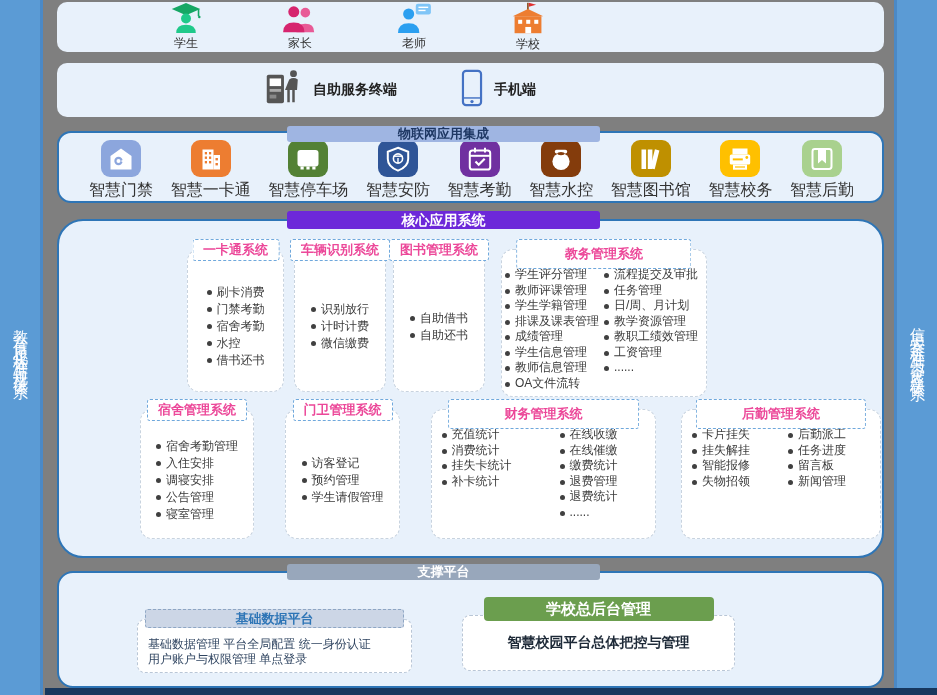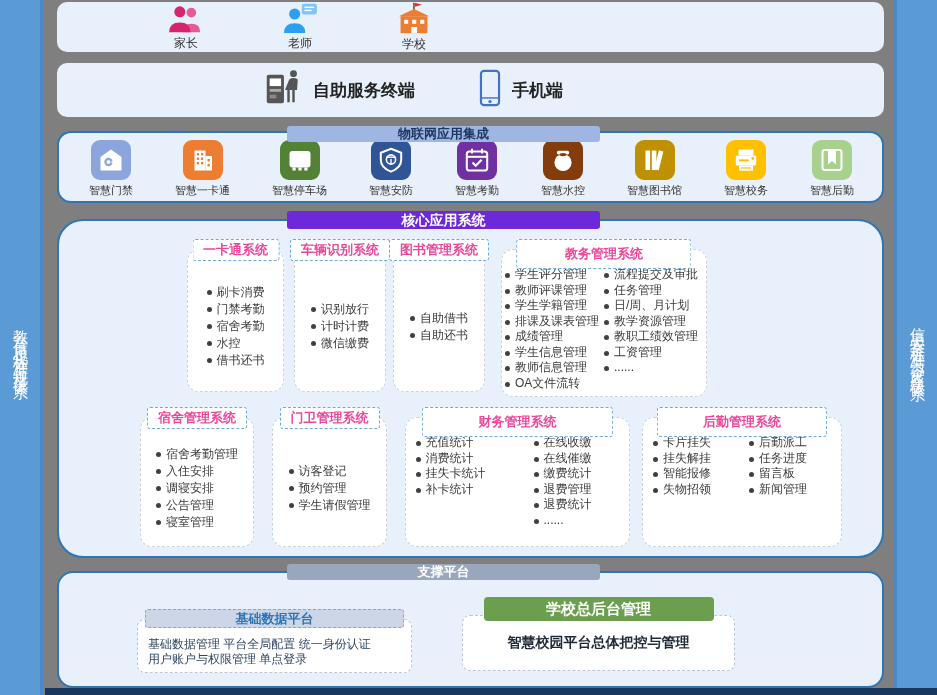--- a/index.html
+++ b/index.html
@@ -39,31 +39,31 @@
   .header-bar.grayblue { height:16px; line-height:16px; background:#98a7bb; color:#fff;
                          font-size:13px; margin-top:6px; margin-bottom:-9px; }
 
   
   .user-item { width:74px; display:flex; flex-direction:column; align-items:center; }
   .u-icon svg { display:block; }
   .u-label { font-size:12px; color:#333; margin-top:1px; }
 
   
   .term-item { display:flex; align-items:center; gap:9px; }
-  .t-label { font-size:17px; color:#222; font-weight:600; }
+  .t-label { font-size:14px; color:#222; font-weight:600; }
 
   
   .iot-item { display:flex; flex-direction:column; align-items:center; gap:3px; }
   .tile { width:40px; height:40px; border-radius:9px; display:flex; align-items:center; justify-content:center; }
-  .iot-label { font-size:11px; color:#333; }
+  .iot-label { font-size:16px; color:#333; }
 
   
   .core-row { display:flex; align-items:flex-start; }
   .core-row.row1 { margin-top:28px; }
-  .core-row.row2 { margin-top:20px; }
+  .core-row.row2 { margin-top:12px;gap:13px; }
   .sysbox { position:relative; background:#fff; border:1px dashed #c8d3df; border-radius:12px;
             display:flex; flex-direction:column; padding-top:12px; }
   .r1b0 { margin-left:128px; width:97px;  height:143px; }
   .r1b1 { margin-left:7px;   width:92px;  height:143px; }
   .r1b2 { margin-left:10px;  width:92px;  height:143px; }
   .r1b3 { margin-left:16px;  width:206px; height:148px; }
   .r2b0 { margin-left:81px;  width:114px; height:130px; }
   .r2b1 { margin-left:18px;  width:115px; height:130px; }
   .r2b2 { margin-left:18px;  width:225px; height:130px; }
   .r2b3 { margin-left:12px;  width:200px; height:130px; }
@@ -111,20 +111,32 @@
   </div>
   <div class="sidebar right">
     <span>信息安全标准与容灾应急体系</span>
   </div>
 
   <div class="content">
 
     <div class="panel users" id="users-row">
         <div class="user-item">
           <span class="u-icon">
+            <svg width="36" height="32" viewBox="0 0 40 36">
+    <polygon points="20,1 36,8 20,15 4,8" fill="#16a765"></polygon>
+    <rect x="33.2" y="8" width="1.8" height="8" fill="#16a765"></rect>
+    <circle cx="35" cy="17" r="1.4" fill="#16a765"></circle>
+    <circle cx="20" cy="18.5" r="5.6" fill="#1fc98a"></circle>
+    <path d="M9 35 q0-9.5 11-9.5 t11 9.5 z" fill="#1fc98a"></path>
+            </svg>
+          </span>
+          <div class="u-label">学生</div>
+        </div>
+        <div class="user-item">
+          <span class="u-icon">
             <svg width="38" height="32" viewBox="0 0 42 36">
     <circle cx="27" cy="12" r="5.4" fill="#e85a96"></circle>
     <path d="M17 34 q0-9.5 10-9.5 t10 9.5 z" fill="#e85a96"></path>
     <circle cx="14" cy="11" r="6.2" fill="#d6246e"></circle>
     <path d="M2 34 q0-11 12-11 t12 11 z" fill="#d6246e"></path>
             </svg>
           </span>
           <div class="u-label">家长</div>
         </div>
         <div class="user-item">

